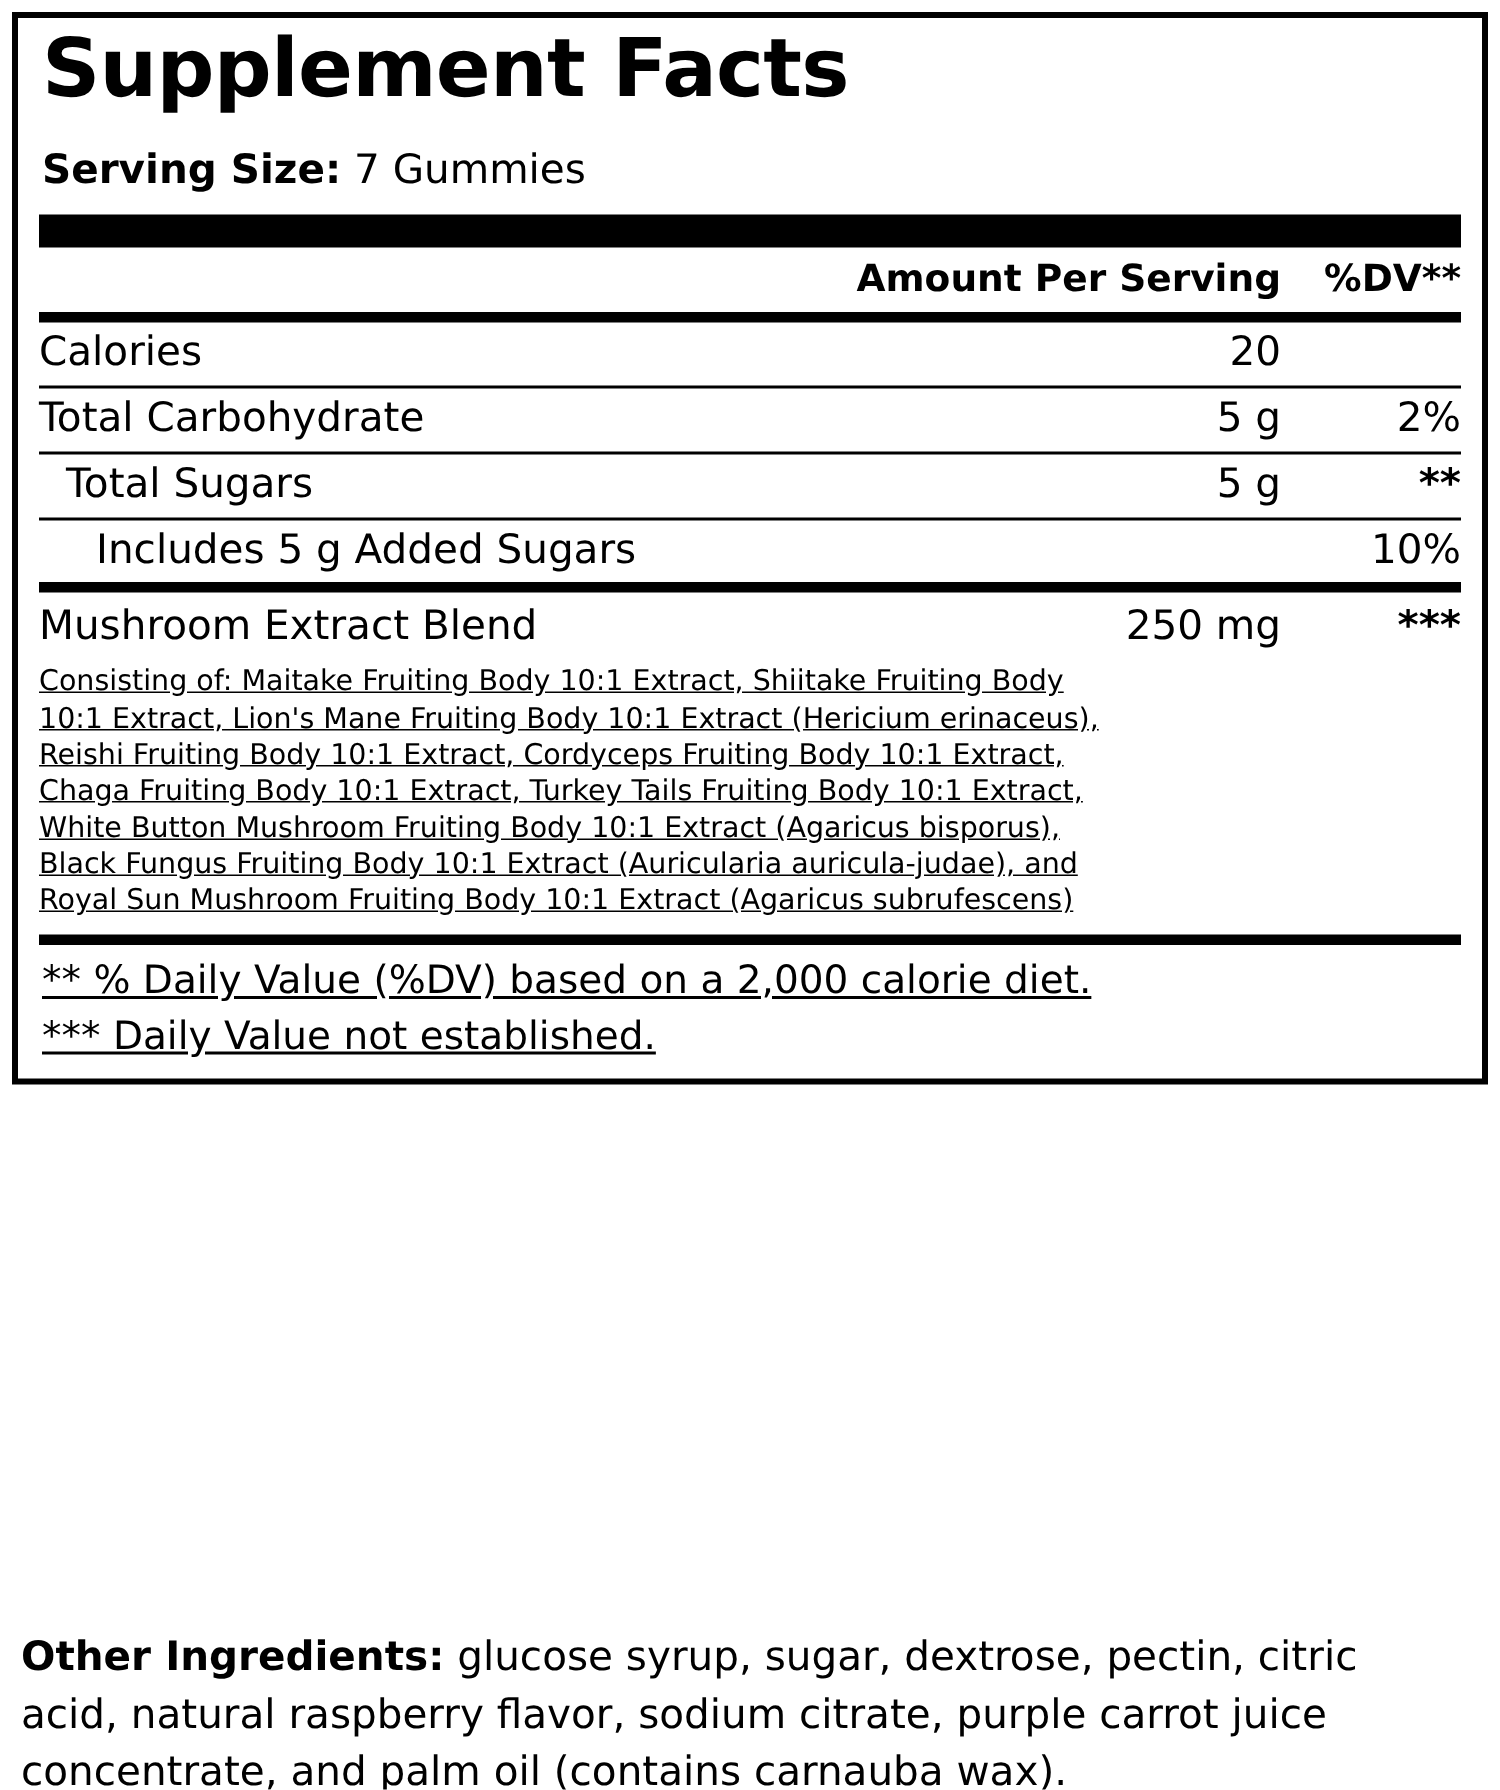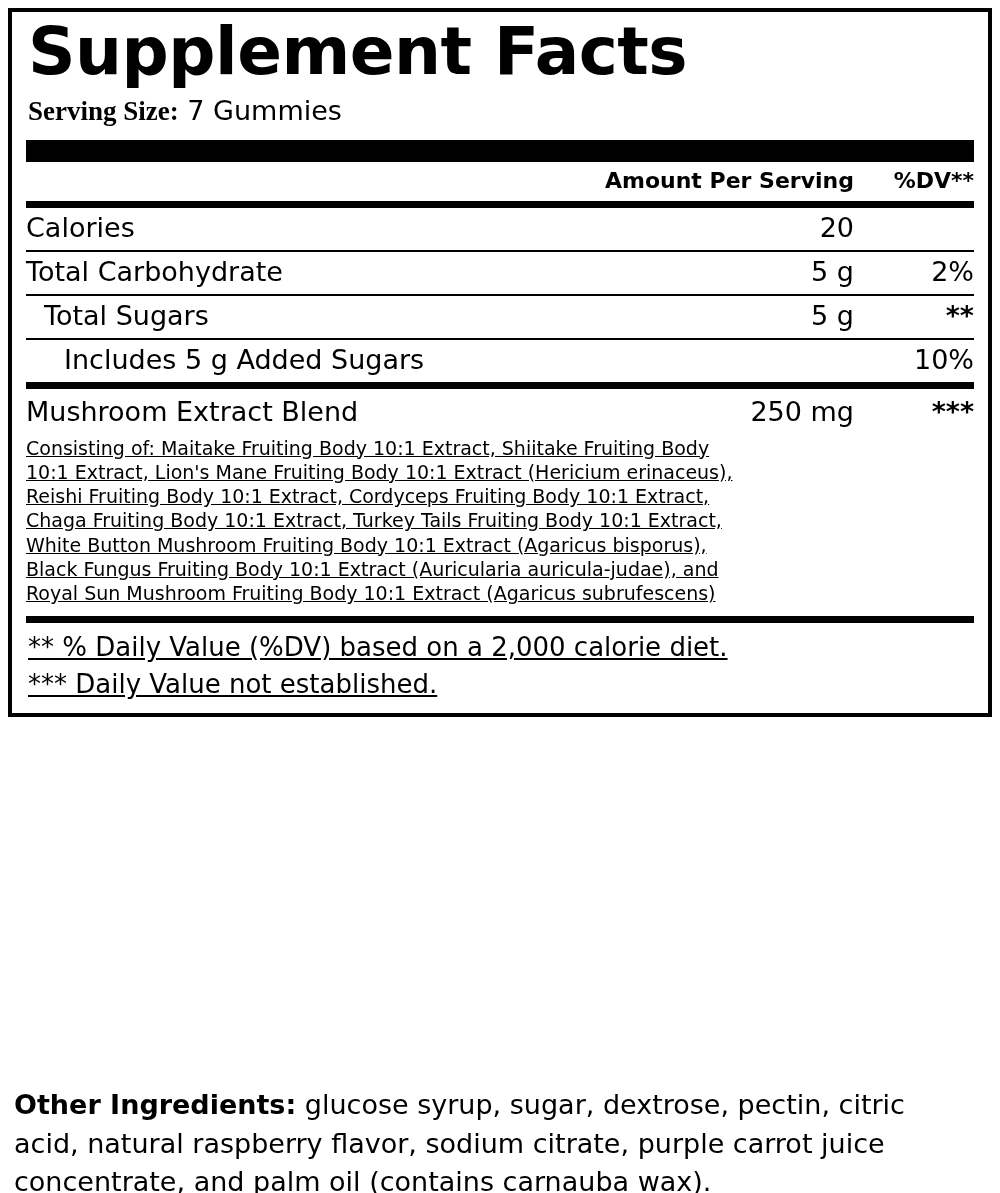--- a/index.html
+++ b/index.html
@@ -23,37 +23,36 @@
     position: absolute;
     left: 8px;
     top: 8px;
     width: 984px;
     box-sizing: border-box;
     border: 4px solid #000000;
     background: #ffffff;
     padding: 6px 14px 10px 14px;
   }
   .title {
-    font-size: 66px;
+    font-size: 54px;
     font-weight: bold;
     line-height: 0.98;
     letter-spacing: -0.5px;
     text-align: left;
-    margin: 2px 0 7px 2px;
+    margin: 2px 0 22px 2px;
     white-space: nowrap;
   }
   .serving-line {
     font-size: 27px;
     line-height: 1.42;
     margin-left: 2px;
     white-space: nowrap;
   }
   .serving-line b {
     font-weight: bold;
-    font-family: Liberation Serif, serif;
   }
   .rule-thick {
     height: 22px;
     background: #000000;
     margin: 10px 0 0 0;
   }
   .rule-med {
     height: 7px;
     background: #000000;
     margin: 0;
@@ -66,21 +65,21 @@
   table.facts td {
     padding: 4px 0 5px 0;
     vertical-align: top;
     line-height: 1.22;
   }
   .col-name { text-align: left; }
   .col-amt  { text-align: right; white-space: nowrap; padding-left: 10px !important; }
   .col-dv   { text-align: right; white-space: nowrap; width: 112px; padding-left: 8px !important; }
   .hdr td {
     font-weight: bold;
-    font-size: 22px;
+    font-size: 25px;
     padding-top: 6px !important;
     padding-bottom: 6px !important;
   }
   .rowline td {
     border-top: 2px solid #000000;
   }
   .indent-1 { padding-left: 18px !important; }
   .indent-2 { padding-left: 38px !important; }
   .sup { font-weight: bold; }
   .blend-row td {

